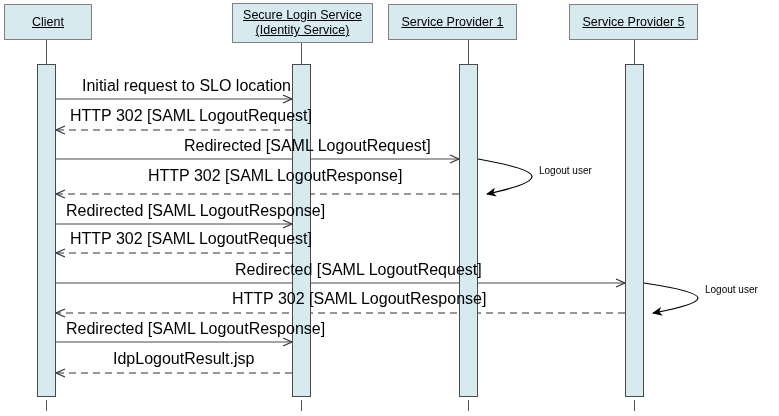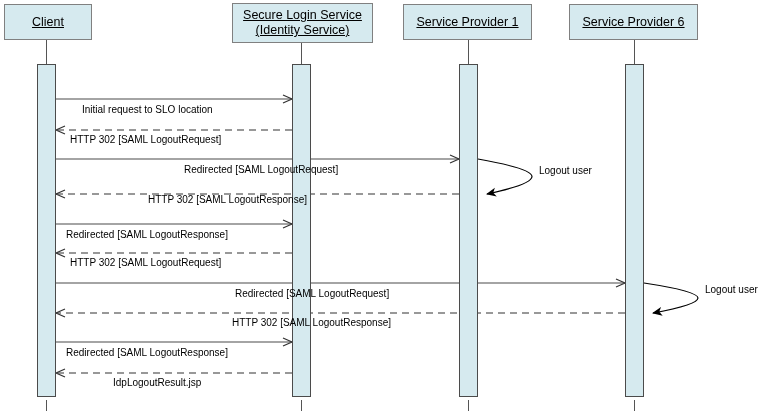--- a/index.html
+++ b/index.html
@@ -42,25 +42,24 @@
     background: #555555;
   }
   .activation {
     position: absolute;
     box-sizing: border-box;
     background: #d6eaef;
     border: 1px solid #4b4b4b;
   }
   .msg-label {
     position: absolute;
-    font-size: 10px;
+    font-size: 16px;
     color: #000000;
     white-space: nowrap;
     line-height: 14px;
-    margin-top: 24px;
   }
   .selfloop-label {
     position: absolute;
     font-size: 10px;
     color: #000000;
     white-space: nowrap;
     line-height: 14px;
   }
   svg.overlay {
     position: absolute;
@@ -114,28 +113,28 @@
       <div class="lifeline-stub" style="left: 46px; top: 40px; height: 24px;"></div>
       <div class="activation" style="left: 37px; top: 64px; width: 19px; height: 333px;"></div>
       <div class="lifeline-stub" style="left: 46px; top: 400px; height: 11px;"></div>
       <div class="participant-box" style="left: 232px; top: 3px; width: 141px; height: 40px;">
         <span class="participant-line">Secure Login Service</span>
         <span class="participant-line">(Identity Service)</span>
       </div>
       <div class="lifeline-stub" style="left: 301px; top: 43px; height: 21px;"></div>
       <div class="activation" style="left: 292px; top: 64px; width: 19px; height: 333px;"></div>
       <div class="lifeline-stub" style="left: 301px; top: 400px; height: 11px;"></div>
-      <div class="participant-box" style="left: 403px; top: 4px; width: 129px; height: 36px;">
+      <div class="participant-box" style="left: 388px; top: 4px; width: 129px; height: 36px;">
         <span class="participant-line">Service Provider 1</span>
       </div>
       <div class="lifeline-stub" style="left: 468px; top: 40px; height: 24px;"></div>
       <div class="activation" style="left: 459px; top: 64px; width: 19px; height: 333px;"></div>
       <div class="lifeline-stub" style="left: 468px; top: 400px; height: 11px;"></div>
       <div class="participant-box" style="left: 569px; top: 4px; width: 129px; height: 36px;">
-        <span class="participant-line">Service Provider 6</span>
+        <span class="participant-line">Service Provider 5</span>
       </div>
       <div class="lifeline-stub" style="left: 634px; top: 40px; height: 24px;"></div>
       <div class="activation" style="left: 625px; top: 64px; width: 19px; height: 333px;"></div>
       <div class="lifeline-stub" style="left: 634px; top: 400px; height: 11px;"></div>
     </div>
   <div id="labels-layer">
       <div class="msg-label" style="left: 82px; top: 79px;">Initial request to SLO location</div>
       <div class="msg-label" style="left: 70px; top: 109px;">HTTP 302 [SAML LogoutRequest]</div>
       <div class="msg-label" style="left: 184px; top: 139px;">Redirected [SAML LogoutRequest]</div>
       <div class="msg-label" style="left: 148px; top: 169px;">HTTP 302 [SAML LogoutResponse]</div>

